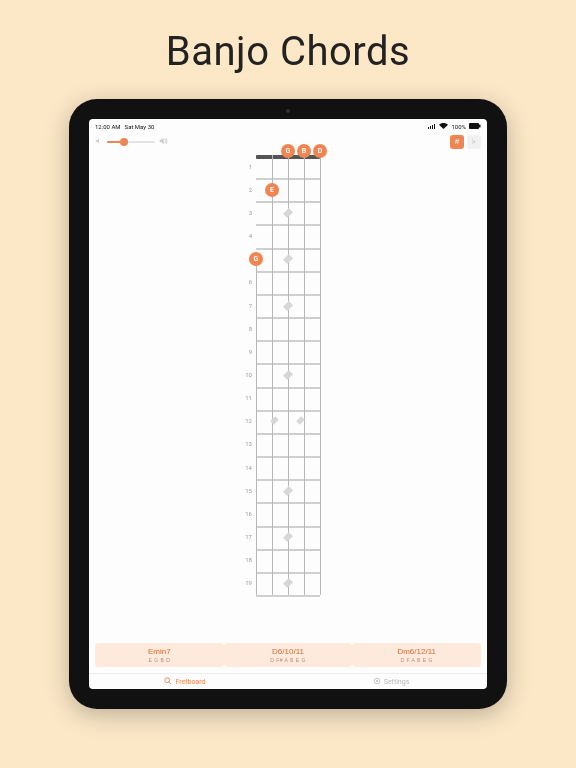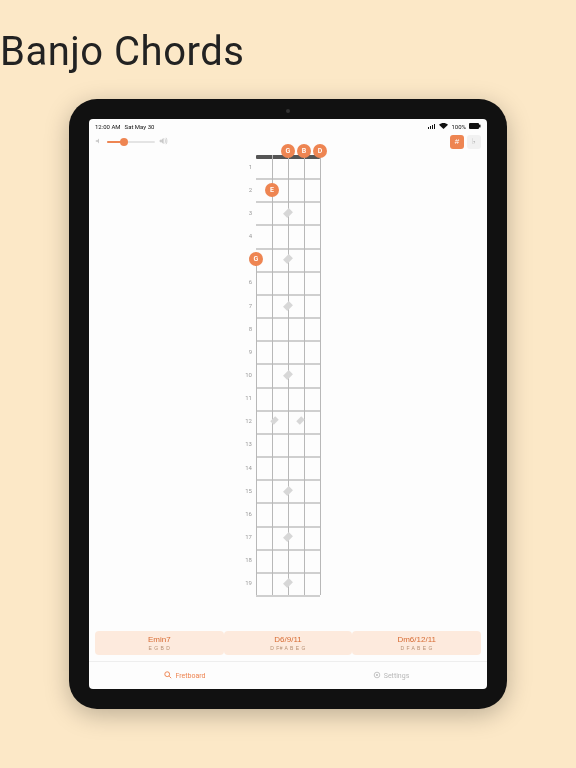--- a/index.html
+++ b/index.html
@@ -4,20 +4,21 @@
 <style>
   * { box-sizing: border-box; margin: 0; padding: 0; }
   html, body { width: 576px; height: 768px; }
   body {
     background: #fce8c7;
     font-family: -apple-system, BlinkMacSystemFont, "Segoe UI", Roboto, Helvetica, Arial, sans-serif;
     position: relative;
     overflow: hidden;
   }
   .page-title {
+    text-align: center;
     font-size: 40px;
     font-weight: 400;
     color: #222;
     padding: 28px 0 24px 0;
     letter-spacing: 0.5px;
   }
 
   .ipad-frame {
     width: 438px;
     height: 610px;
@@ -193,21 +194,21 @@
   .chord-btn .notes{
     font-size:5px;
     color:#b78f72;
     letter-spacing:0.5px;
     display:block;
     margin-top:1px;
   }
 
   
   .tabbar{
-    height:28px;
+    height:16px;
     border-top:1px solid #eee;
     display:flex;
     font-size:7px;
     gap:14px;
   }
   .tab{
     flex:1;
     display:flex;
     align-items:center;
     justify-content:center;
@@ -341,21 +342,21 @@
           </div>
       </div>
     </div>
 
     <div class="chord-row" id="chord-row">
         <button class="chord-btn">
           <span class="name">Emin7</span>
           <span class="notes">E G B D</span>
         </button>
         <button class="chord-btn">
-          <span class="name">D6/9/11</span>
+          <span class="name">D6/10/11</span>
           <span class="notes">D F# A B E G</span>
         </button>
         <button class="chord-btn">
           <span class="name">Dm6/12/11</span>
           <span class="notes">D F A B E G</span>
         </button>
       </div>
 
     <div class="tabbar">
       <div class="tab active">

